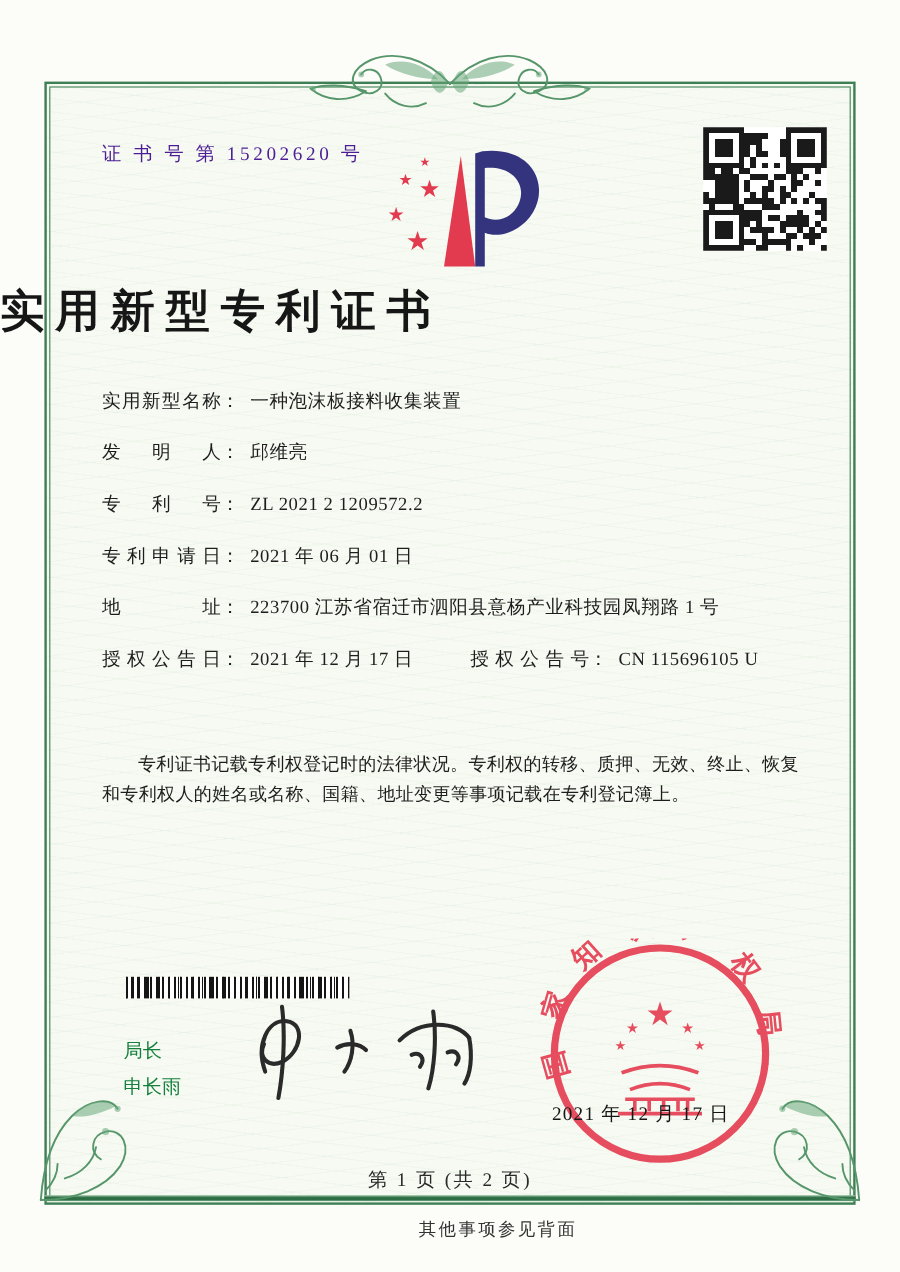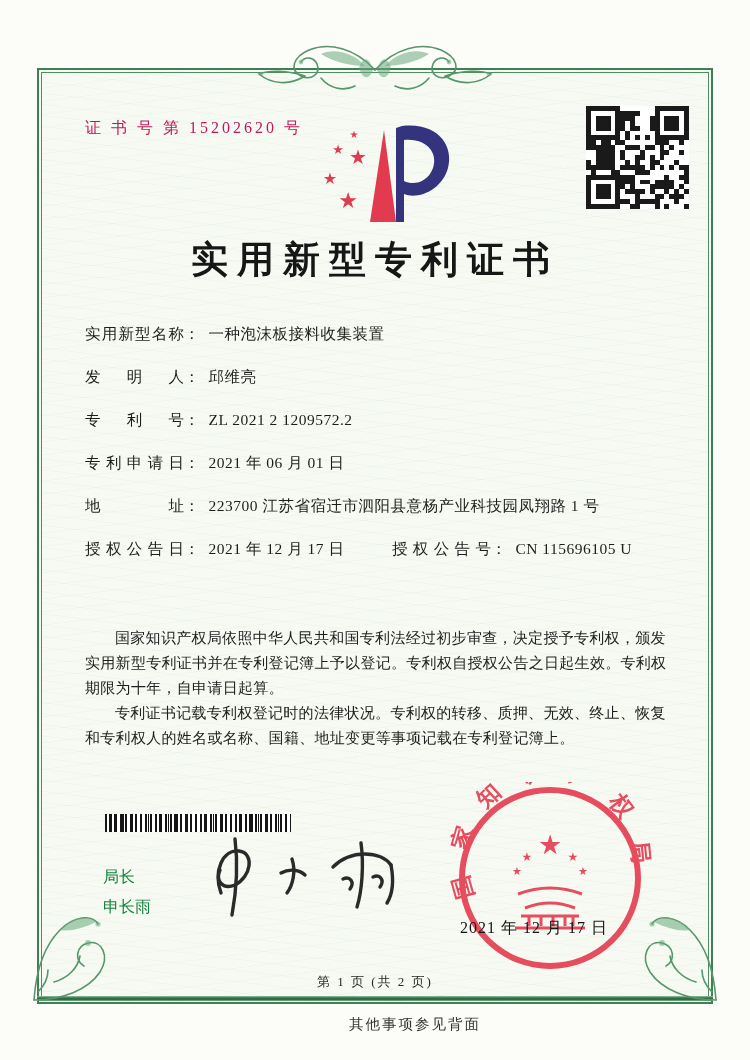--- a/index.html
+++ b/index.html
@@ -23,26 +23,26 @@
   .frame::before{
     content:"";position:absolute;inset:2px;border:1px solid #4e8d63;pointer-events:none;
   }
   .frame-bottom-band{
     position:absolute;left:37px;top:996px;width:676px;height:5px;
     background:linear-gradient(#9cc4a6,#2e6e45 40%,#2e6e45 80%,#9cc4a6);
   }
 
   
   .cert-no{
-    position:absolute;left:85px;top:118px;font-size:16px;letter-spacing:3px;color:#be185d;
+    position:absolute;left:85px;top:118px;font-size:16px;letter-spacing:3px;color:#4c1d95;
   }
   .logo{position:absolute;left:300px;top:108px;}
   .qr{position:absolute;left:586px;top:106px;width:103px;height:103px;background:#fff;}
   .title{
-    position:absolute;left:0;top:235px;width:750px;text-align:center;
+    position:absolute;left:0;top:235px;width:750px;
     font-size:37px;font-weight:700;letter-spacing:9px;color:#161616;
   }
 
   
   .fields{position:absolute;left:85px;top:324px;width:585px;font-size:15.5px;color:#1d1d1d;}
   .frow{height:23px;margin-bottom:20px;white-space:nowrap;}
   .flabel{
     display:inline-block;width:99px;text-align:justify;text-align-last:justify;
     vertical-align:top;
   }
@@ -63,21 +63,21 @@
       repeating-linear-gradient(90deg,#151515 0 1px,transparent 1px 9px),
       repeating-linear-gradient(90deg,transparent 0 4px,#151515 4px 5px,transparent 5px 13px);
   }
   .signer{position:absolute;left:103px;top:862px;font-size:16px;line-height:30px;color:#15803d;}
   .sig-svg{position:absolute;left:195px;top:833px;}
   .seal{position:absolute;left:443px;top:782px;opacity:0.93;}
   .seal-date{
     position:absolute;left:460px;top:918px;font-size:16px;color:#161616;letter-spacing:1px;z-index:5;
   }
   .page-ind{
-    position:absolute;left:0;top:973px;width:750px;text-align:center;font-size:13px;color:#2a2a2a;letter-spacing:2px;
+    position:absolute;left:0;top:973px;width:750px;text-align:center;font-size:16px;color:#2a2a2a;letter-spacing:2px;
   }
   .back-note{
     position:absolute;left:0;top:1015px;width:750px;text-align:center;font-size:14.5px;color:#333;letter-spacing:2px;padding-left:40px;
   }
 
   .ornament{stroke:#56966a;fill:none;stroke-width:1.6;stroke-linecap:round;}
   .ornament-fill{fill:#6aa87b;opacity:.55;stroke:none;}
 </style>
 </head>
 <body>
@@ -308,21 +308,20 @@
     <span class="pair1">
       <span class="flabel">授权公告日</span><span class="fcolon">：</span><span class="fvalue">2021 年 12 月 17 日</span>
     </span>
     <span class="pair2">
       <span class="flabel">授权公告号</span><span class="fcolon">：</span><span class="fvalue">CN 115696105 U</span>
     </span>
   </div>
 </div>
 
 <div class="legal">
-  <p>国家知识产权局依照中华人民共和国专利法经过初步审查，决定授予专利权，颁发实用新型专利证书并在专利登记簿上予以登记。专利权自授权公告之日起生效。专利权期限为十年，自申请日起算。</p>
   <p>专利证书记载专利权登记时的法律状况。专利权的转移、质押、无效、终止、恢复和专利权人的姓名或名称、国籍、地址变更等事项记载在专利登记簿上。</p>
 </div>
 
 <div class="barcode"></div>
 
 <div class="signer">
   <div>局长</div>
   <div>申长雨</div>
 </div>
 

